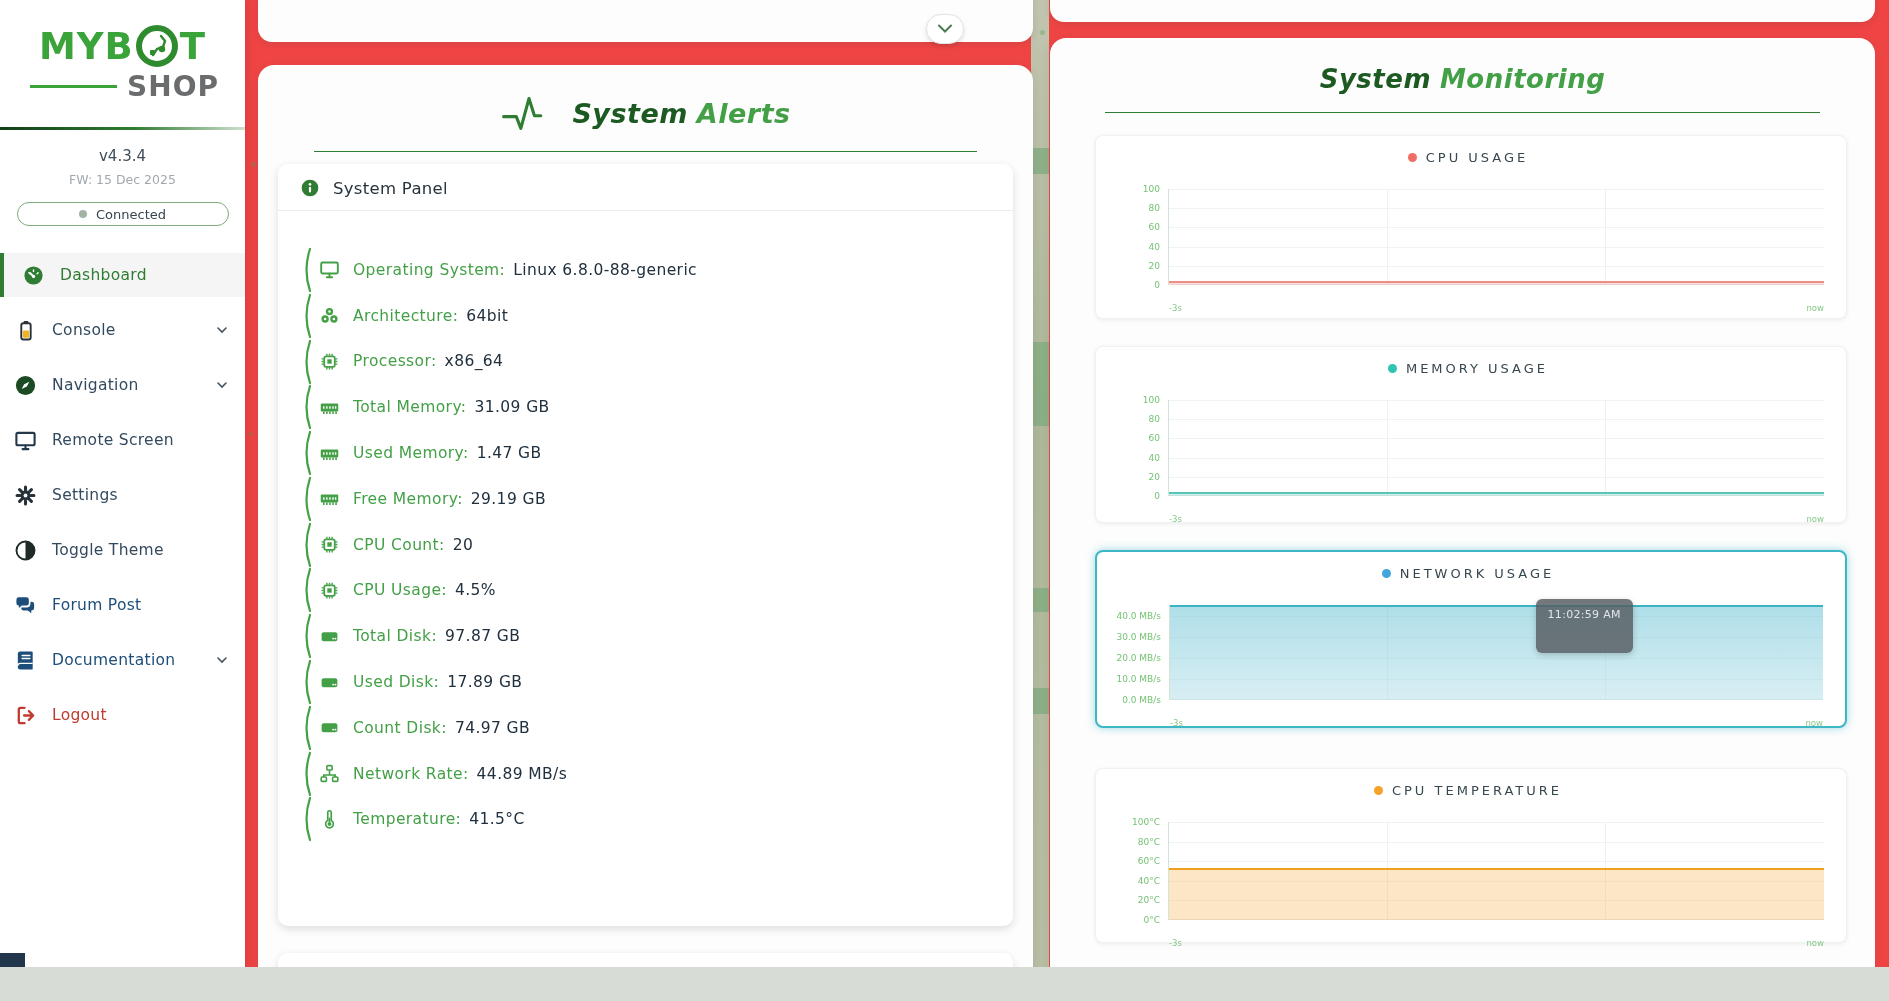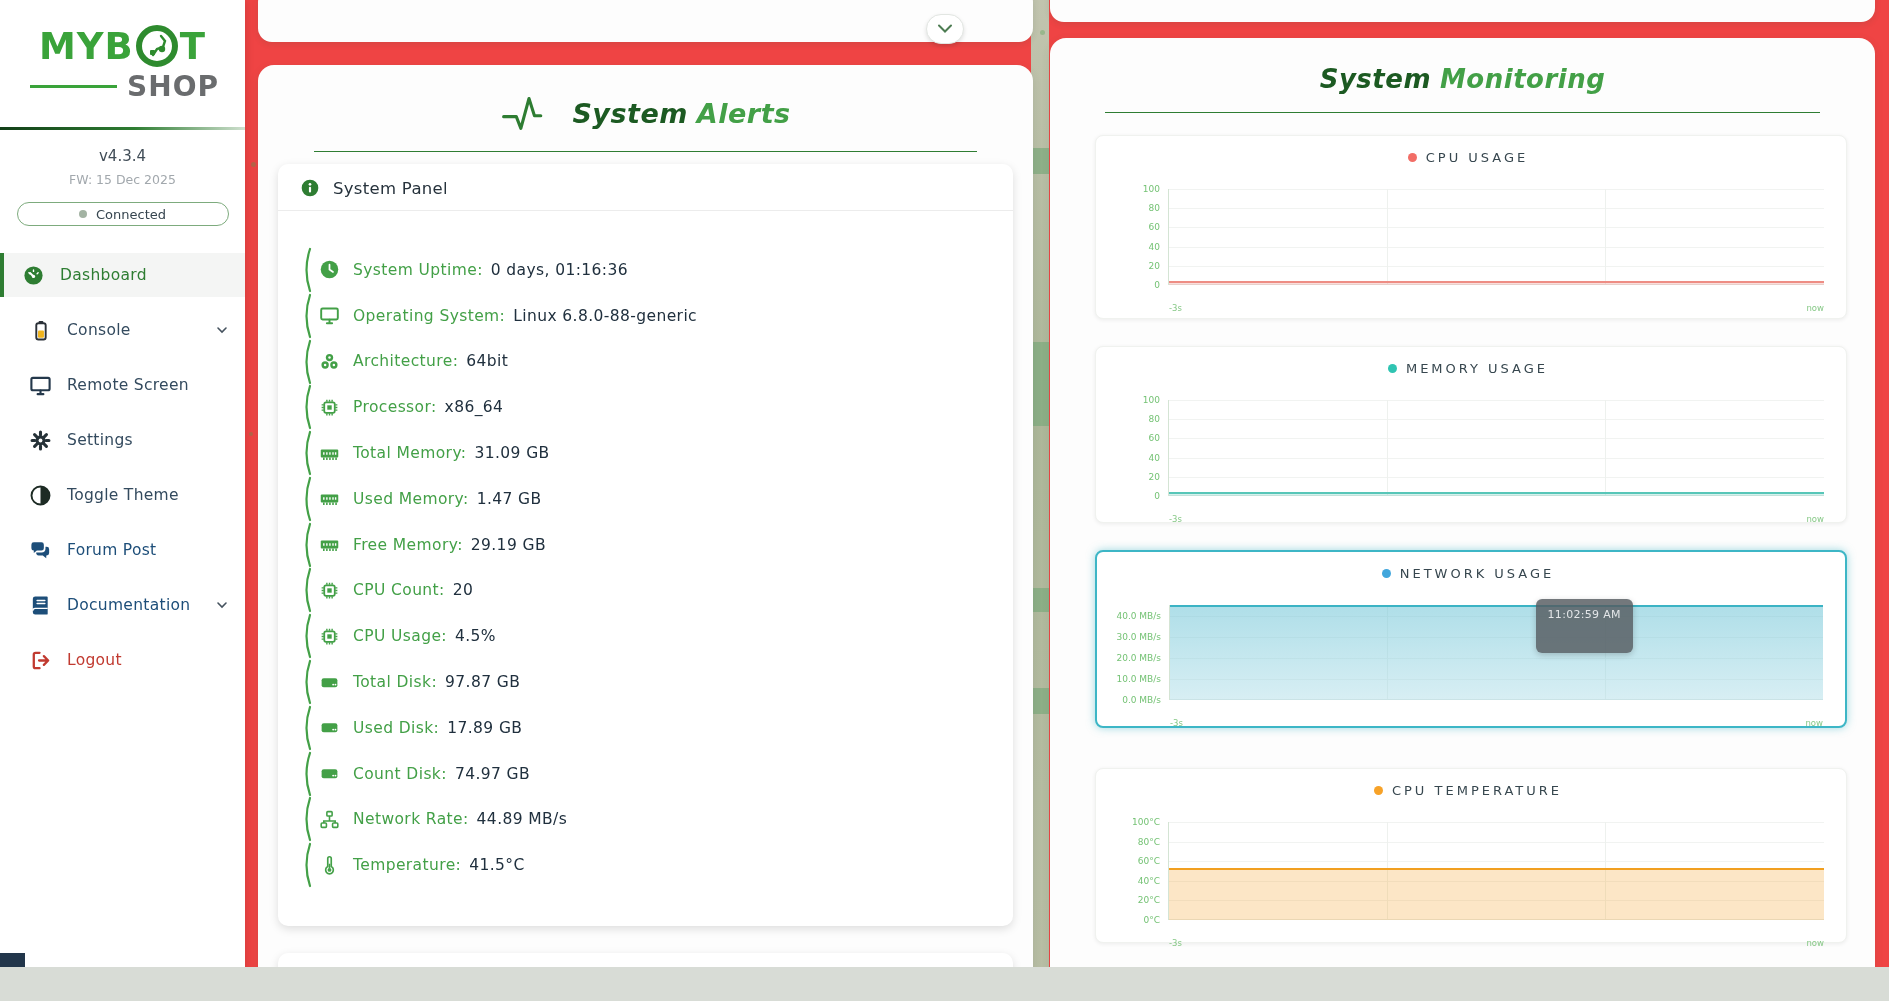--- a/index.html
+++ b/index.html
@@ -29,21 +29,21 @@
     background:linear-gradient(to right,#123f18,#2e7d32 55%,#cfe0cf); }
   .version { margin-top:17px; text-align:center; font-size:15px; color:#414d57; }
   .firmware { margin-top:7px; text-align:center; font-size:12.5px; color:#a2a8ad; }
   .conn-pill { margin:15px auto 0; width:212px; height:24px; border:1px solid #7dab7d;
     border-radius:13px; display:flex; align-items:center; justify-content:center; gap:9px;
     background:#fff; cursor:pointer; }
   .conn-dot { width:8px; height:8px; border-radius:50%; background:#a3b3a3; }
   .conn-text { font-size:13px; color:#36454f; }
   .menu { margin-top:27px; }
   .menu-item { position:relative; height:44px; margin-bottom:11px; display:flex;
-    align-items:center; gap:15px; padding-left:29px; cursor:pointer; }
+    align-items:center; gap:15px; padding-left:14px; cursor:pointer; }
   .menu-item .mi-label { font-size:15.5px; letter-spacing:.3px; color:#334a5e; font-weight:500; }
   .menu-item.active { background:#f4f5f4; border-left:4px solid #2e7d32; padding-left:18px; }
   .menu-item.active .mi-label { color:#2e7d32; }
   .menu-item.navy .mi-label { color:#1d4e79; }
   .menu-item.danger .mi-label { color:#c13a30; }
   .mi-icon { width:23px; height:23px; flex:0 0 23px; }
   .mi-chev { position:absolute; right:16px; width:14px; height:14px; }
   .corner-box { position:absolute; left:0; bottom:0; width:25px; height:14px; background:#22364b; z-index:7; }
 
   
@@ -164,20 +164,30 @@
           <rect x="7.6" y="4.4" width="9.8" height="17" rx="2.2" fill="none" stroke="#2b3138" stroke-width="2"></rect>
           <rect x="9.4" y="12" width="6.2" height="7.6" rx="1" fill="#f0b41e"></rect>
         </svg>
         <span class="mi-label">Console</span>
         <svg class="mi-chev" viewBox="0 0 14 14">
           <path d="M3 5l4 4 4-4" fill="none" stroke="#45525e" stroke-width="1.6" stroke-linecap="round"></path>
         </svg>
       </div>
       <div class="menu-item">
         <svg class="mi-icon" viewBox="0 0 24 24">
+          <circle cx="12" cy="12" r="10" fill="#1c4a23"></circle>
+          <path d="M16 8l-2.6 5L8 15.6l2.6-5z" fill="#fff"></path>
+        </svg>
+        <span class="mi-label">Navigation</span>
+        <svg class="mi-chev" viewBox="0 0 14 14">
+          <path d="M3 5l4 4 4-4" fill="none" stroke="#45525e" stroke-width="1.6" stroke-linecap="round"></path>
+        </svg>
+      </div>
+      <div class="menu-item">
+        <svg class="mi-icon" viewBox="0 0 24 24">
           <rect x="2.5" y="4" width="19" height="13" rx="1.6" fill="none" stroke="#24384b" stroke-width="2.2"></rect>
           <path d="M9 21h6M12 17.4V21" stroke="#24384b" stroke-width="2.2" stroke-linecap="round"></path>
         </svg>
         <span class="mi-label">Remote Screen</span>
       </div>
       <div class="menu-item">
         <svg class="mi-icon" viewBox="0 0 24 24">
           <g stroke="#263238" stroke-width="3.2" stroke-linecap="round">
             <path d="M12 3.2v3M12 17.8v3M3.2 12h3M17.8 12h3M5.8 5.8l2.1 2.1M16.1 16.1l2.1 2.1M18.2 5.8l-2.1 2.1M7.9 16.1l-2.1 2.1"></path>
           </g>
@@ -248,31 +258,20 @@
           <svg width="20" height="20" viewBox="0 0 24 24">
             <circle cx="12" cy="12" r="10" fill="#2e7d32"></circle>
             <circle cx="12" cy="7.6" r="1.6" fill="#fff"></circle>
             <rect x="10.7" y="10.4" width="2.6" height="7" rx="1.3" fill="#fff"></rect>
           </svg>
           <span class="ch-text">System Panel</span>
         </div>
         <div class="card-divider"></div>
 
         <ul class="sys-list">
-          <li class="sys-item">
-            <svg class="sys-bracket" viewBox="0 0 12 46">
-                <path d="M10 2 Q3 23 10 44" fill="none" stroke="#43a047" stroke-width="2.2" stroke-linecap="round"></path>
-              </svg>
-            <svg class="sys-icon" viewBox="0 0 24 24">
-                <circle cx="12" cy="12" r="10" fill="#43a047"></circle>
-                <path d="M12 6.5V12l4 2.8" stroke="#fff" stroke-width="2" fill="none" stroke-linecap="round"></path>
-              </svg>
-            <span class="sys-label">System Uptime:</span>
-            <span class="sys-value">0 days, 01:16:36</span>
-          </li>
           <li class="sys-item">
             <svg class="sys-bracket" viewBox="0 0 12 46">
                 <path d="M10 2 Q3 23 10 44" fill="none" stroke="#43a047" stroke-width="2.2" stroke-linecap="round"></path>
               </svg>
             <svg class="sys-icon" viewBox="0 0 24 24">
                 <rect x="2.5" y="4" width="19" height="12.5" rx="1.6" fill="none" stroke="#43a047" stroke-width="2.2"></rect>
                 <path d="M9 20.8h6M12 16.8v4" stroke="#43a047" stroke-width="2.2" stroke-linecap="round"></path>
               </svg>
             <span class="sys-label">Operating System:</span>
             <span class="sys-value">Linux 6.8.0-88-generic</span>

